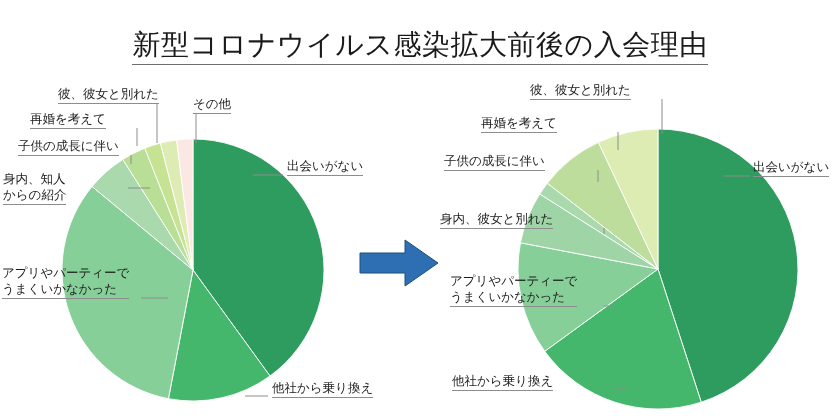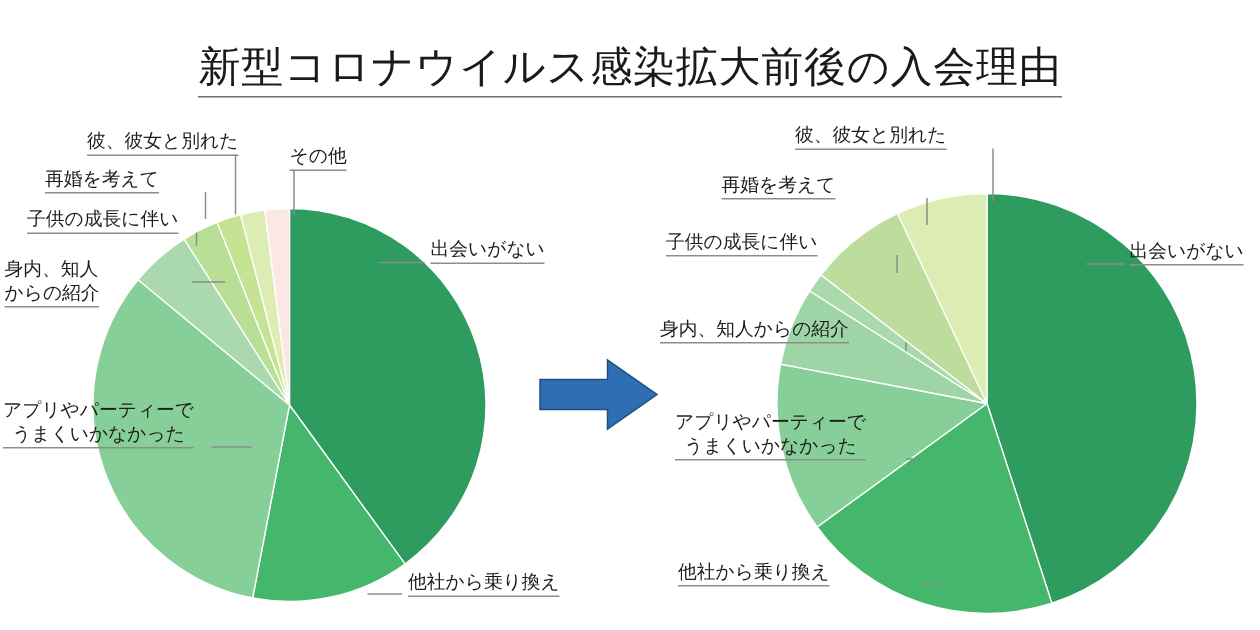--- a/index.html
+++ b/index.html
@@ -49,21 +49,21 @@
   }
   .lbl .u {
     border-bottom: 1px solid #8d8d8d;
     display: inline-block;
     padding-bottom: 1px;
   }
   .lbl.two {
     line-height: 15px;
   }
   .lbl.two span.l1 { display:block;font-family:Liberation Mono, monospace; }
-  .lbl.two span.l2 { display:block;text-align:center; }
+  .lbl.two span.l2 { display:block; }
 </style>
 </head>
 <body>
 
 <div id="stage">
 
   <div id="title"><span class="ul">新型コロナウイルス感染拡大前後の入会理由</span></div>
 
   <svg class="charts" width="840" height="420" viewBox="0 0 840 420">
     <g id="pie-left">
@@ -118,21 +118,21 @@
   <div class="lbl two" style="left:2px; top:255px;">
       <span class="l1">アプリやパーティーで</span>
       <span class="l2 u">うまくいかなかった</span>
     </div>
   <div class="lbl" style="left:272px; top:369px;"><span class="u">他社から乗り換え</span></div>
   <div class="lbl" style="left:287px; top:147px;"><span class="u">出会いがない</span></div>
 
   <div class="lbl" style="left:530px; top:71px;"><span class="u">彼、彼女と別れた</span></div>
   <div class="lbl" style="left:481px; top:104px;"><span class="u">再婚を考えて</span></div>
   <div class="lbl" style="left:444px; top:142px;"><span class="u">子供の成長に伴い</span></div>
-  <div class="lbl" style="left:440px; top:200px;"><span class="u">身内、知人からの紹介</span></div>
+  <div class="lbl" style="left:440px; top:200px;"><span class="u">身内、彼女と別れた</span></div>
   <div class="lbl two" style="left:450px; top:263px;">
       <span class="l1">アプリやパーティーで</span>
       <span class="l2 u">うまくいかなかった</span>
     </div>
   <div class="lbl" style="left:452px; top:362px;"><span class="u">他社から乗り換え</span></div>
   <div class="lbl" style="left:753px; top:148px;"><span class="u">出会いがない</span></div>
 
 </div>
 
 </body></html>

